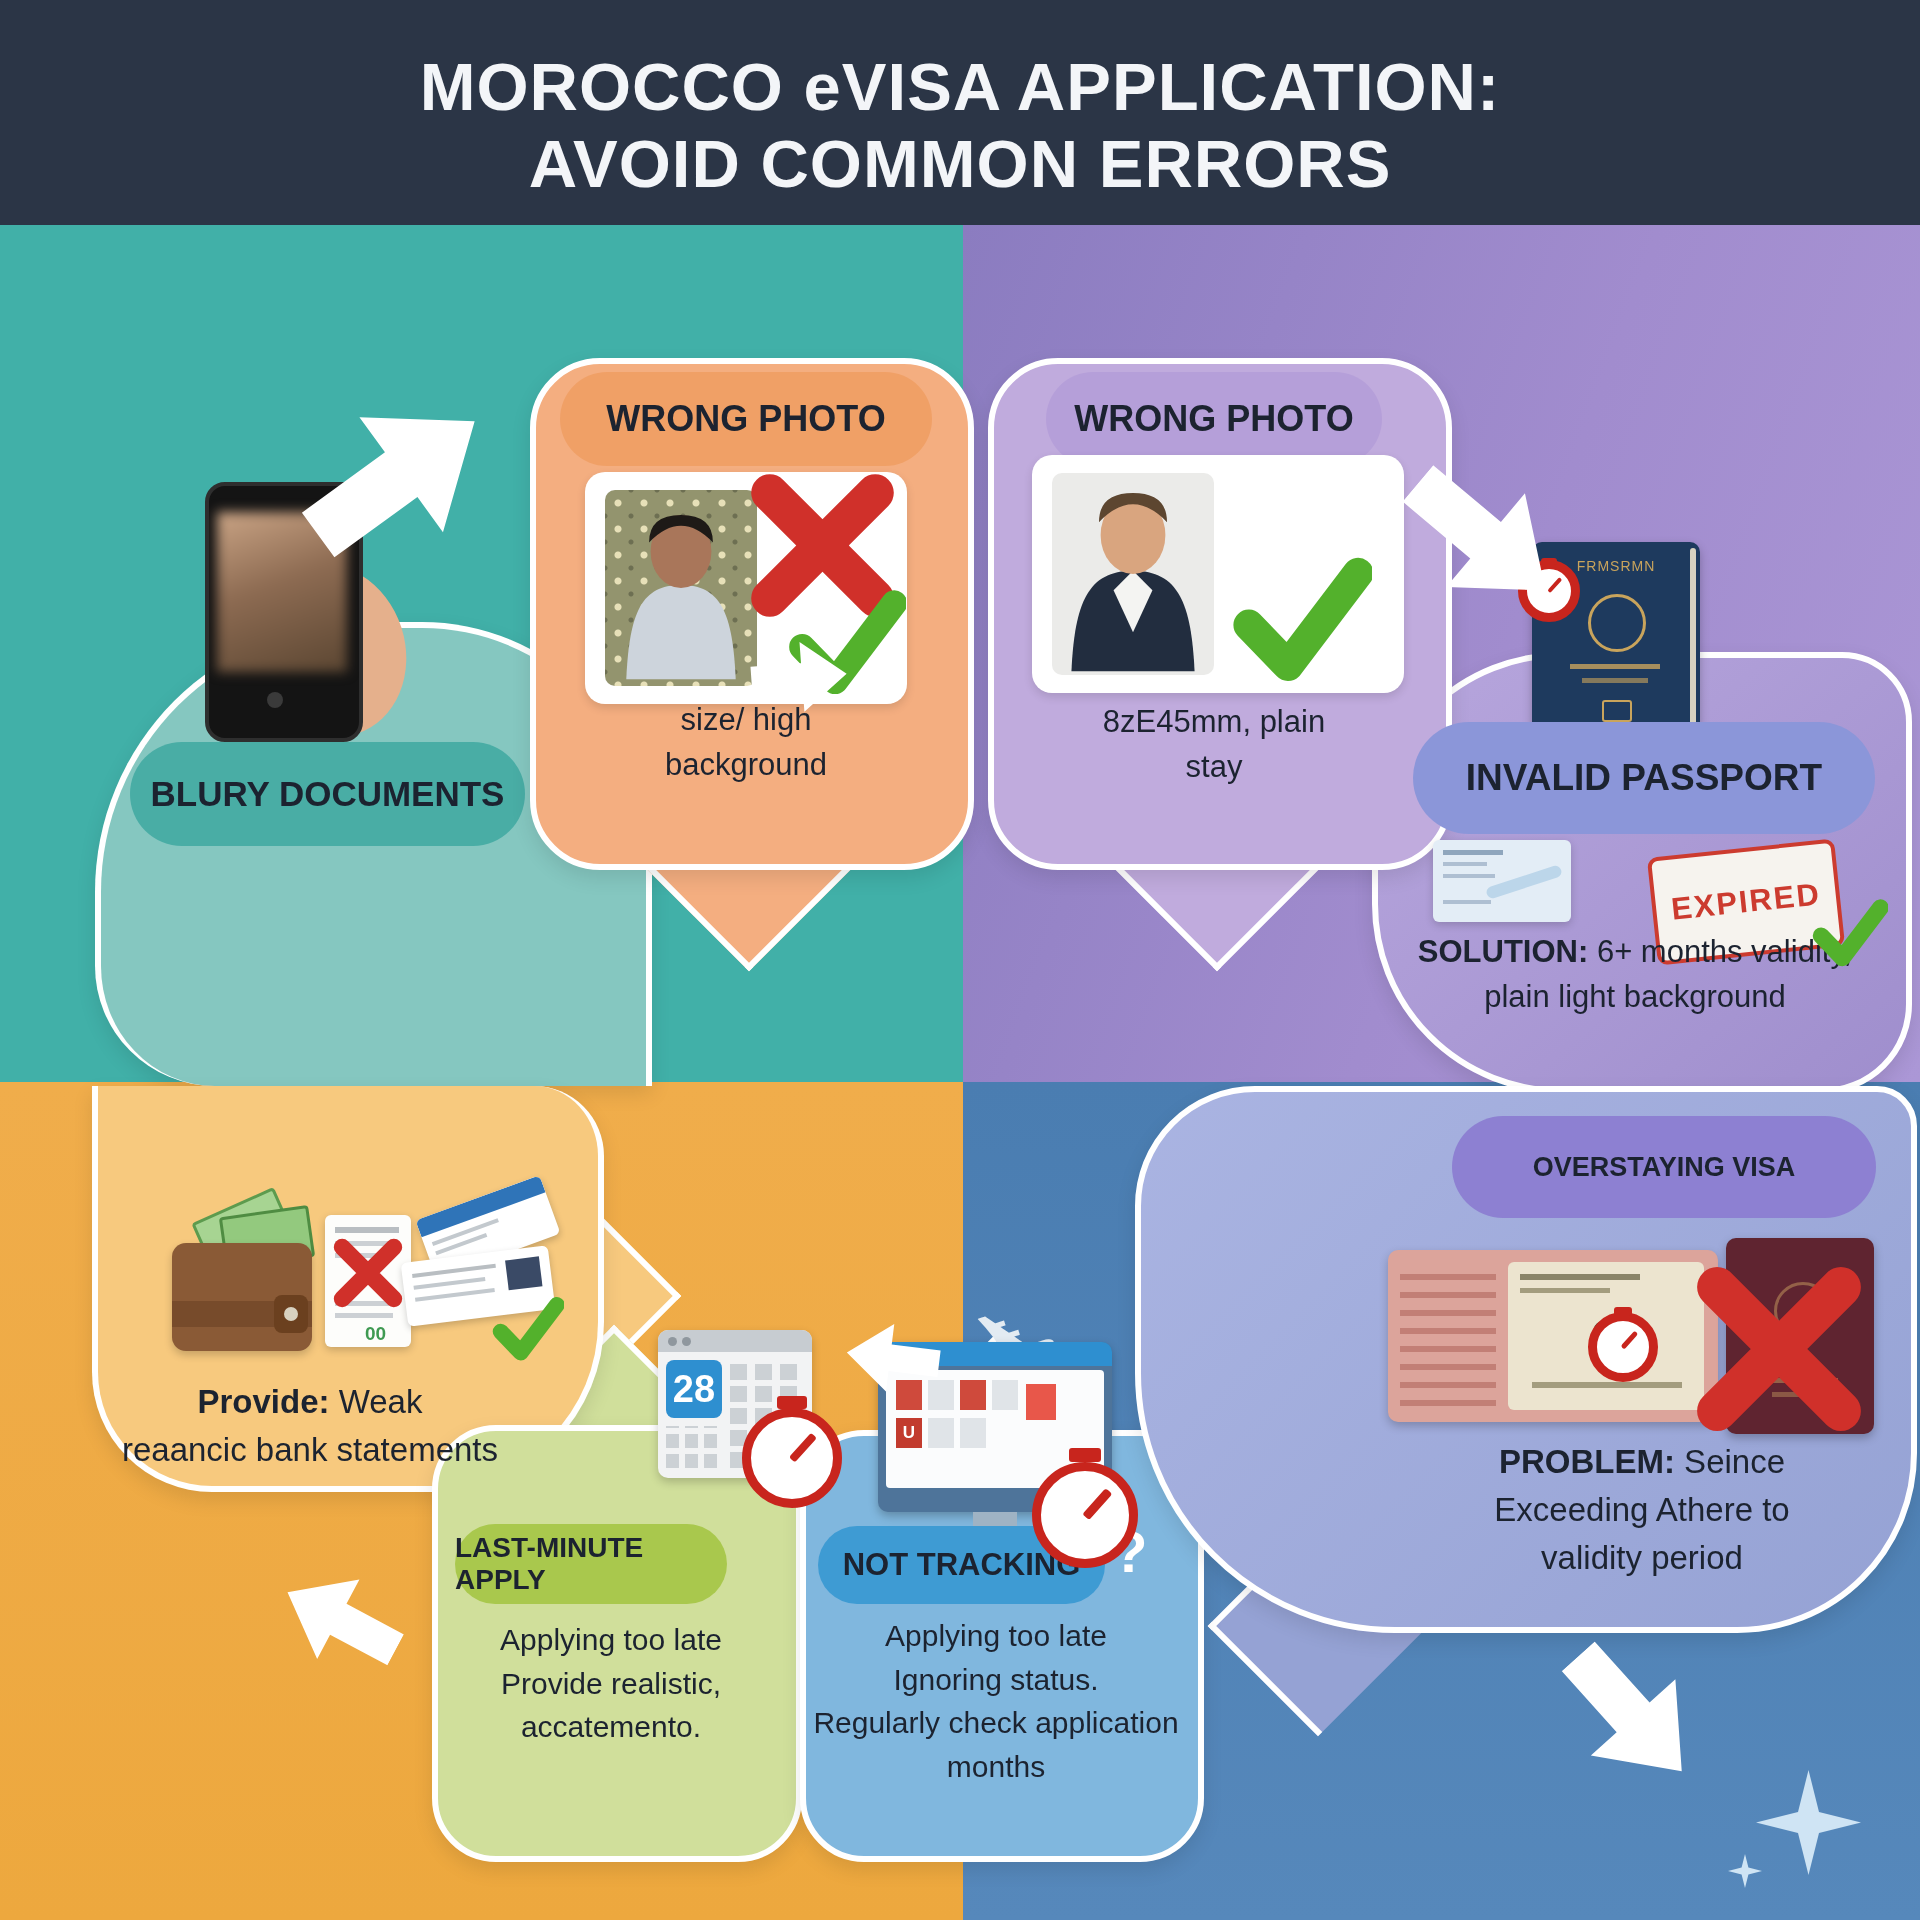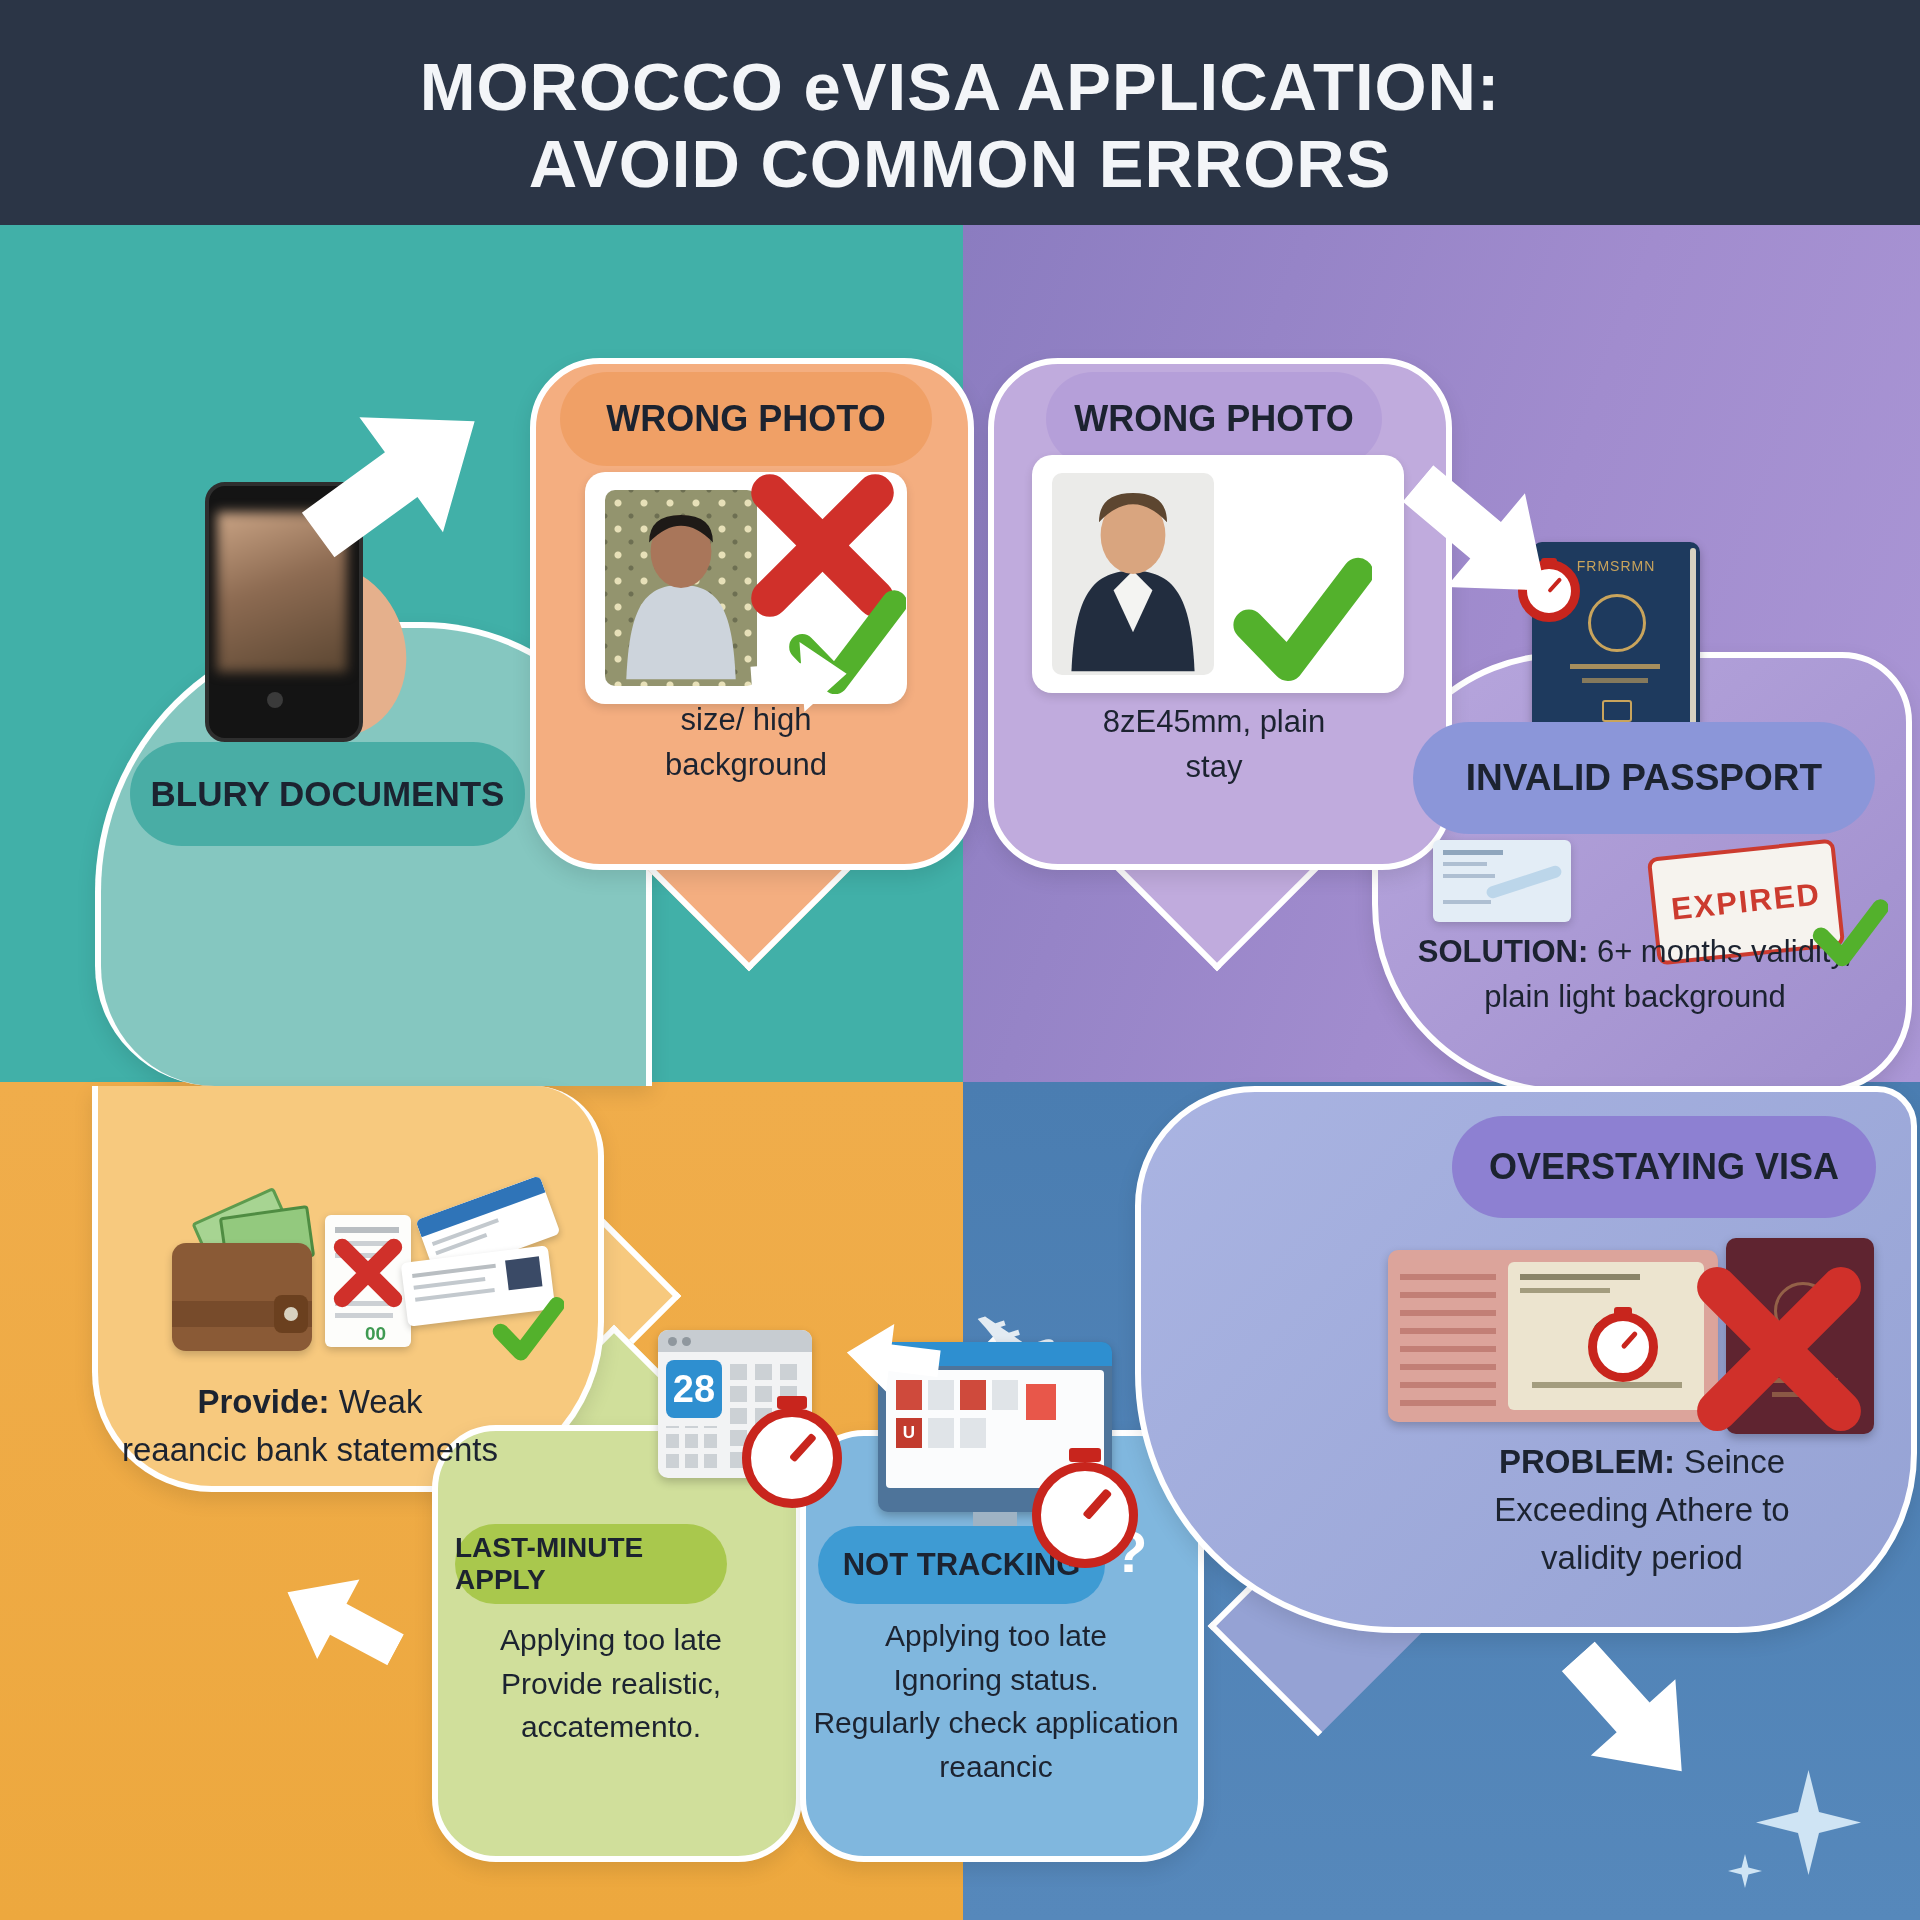--- a/index.html
+++ b/index.html
@@ -259,30 +259,30 @@
   </div>
   <div class="stopwatch" style="left:1032px;top:1462px;width:88px;height:88px;z-index:6;"></div>
   <div class="pill" style="left:818px;top:1526px;width:287px;height:78px;background:#3e9bd3;border-radius:40px;z-index:5;">
     <span style="font-size:31px;">NOT TRACKING</span>
   </div>
   <div class="abs" style="left:1112px;top:1518px;font-size:58px;font-weight:bold;color:#fff;z-index:5;">?</div>
   <div class="btxt" style="left:796px;top:1614px;width:400px;font-size:30px;z-index:4;">
     <div><span>Applying too late</span></div>
     <div><span>Ignoring status.</span></div>
     <div><span>Regularly check application</span></div>
-    <div><span>reaancic</span></div>
+    <div><span>months</span></div>
   </div>
 
   <div class="diamond" style="left:1240px;top:1548px;width:150px;height:150px;background:#95a2d4;
               border-bottom:6px solid #fff;border-left:6px solid #fff;z-index:2;"></div>
   <div class="bubble" style="left:1135px;top:1086px;width:770px;height:535px;
               background:linear-gradient(135deg,#aab4e2,#95a2d4);
               border-radius:120px 40px 180px 260px;z-index:3;"></div>
   <div class="pill" style="left:1452px;top:1116px;width:424px;height:102px;background:#8d80d2;border-radius:51px;z-index:4;">
-    <span style="font-size:36px;">OVERSTAYING VISA</span>
+    <span style="font-size:27px;">OVERSTAYING VISA</span>
   </div>
 
   <div class="abs" style="left:1388px;top:1250px;width:330px;height:172px;background:#dca49b;border-radius:10px;
               box-shadow:0 4px 10px rgba(0,0,0,.22);z-index:4;">
     <div class="abs" style="left:120px;top:12px;width:196px;height:148px;background:#ece4cf;border-radius:6px;">
       <div class="abs" style="left:12px;top:12px;width:120px;height:6px;background:#8a8468;"></div>
       <div class="abs" style="left:12px;top:26px;width:90px;height:5px;background:#a39c7e;"></div>
       <div class="abs" style="left:84px;top:48px;font-size:46px;font-weight:bold;color:#4a4a3a;">30</div>
       <div class="abs" style="left:24px;top:120px;width:150px;height:6px;background:#a39c7e;"></div>
     </div>

